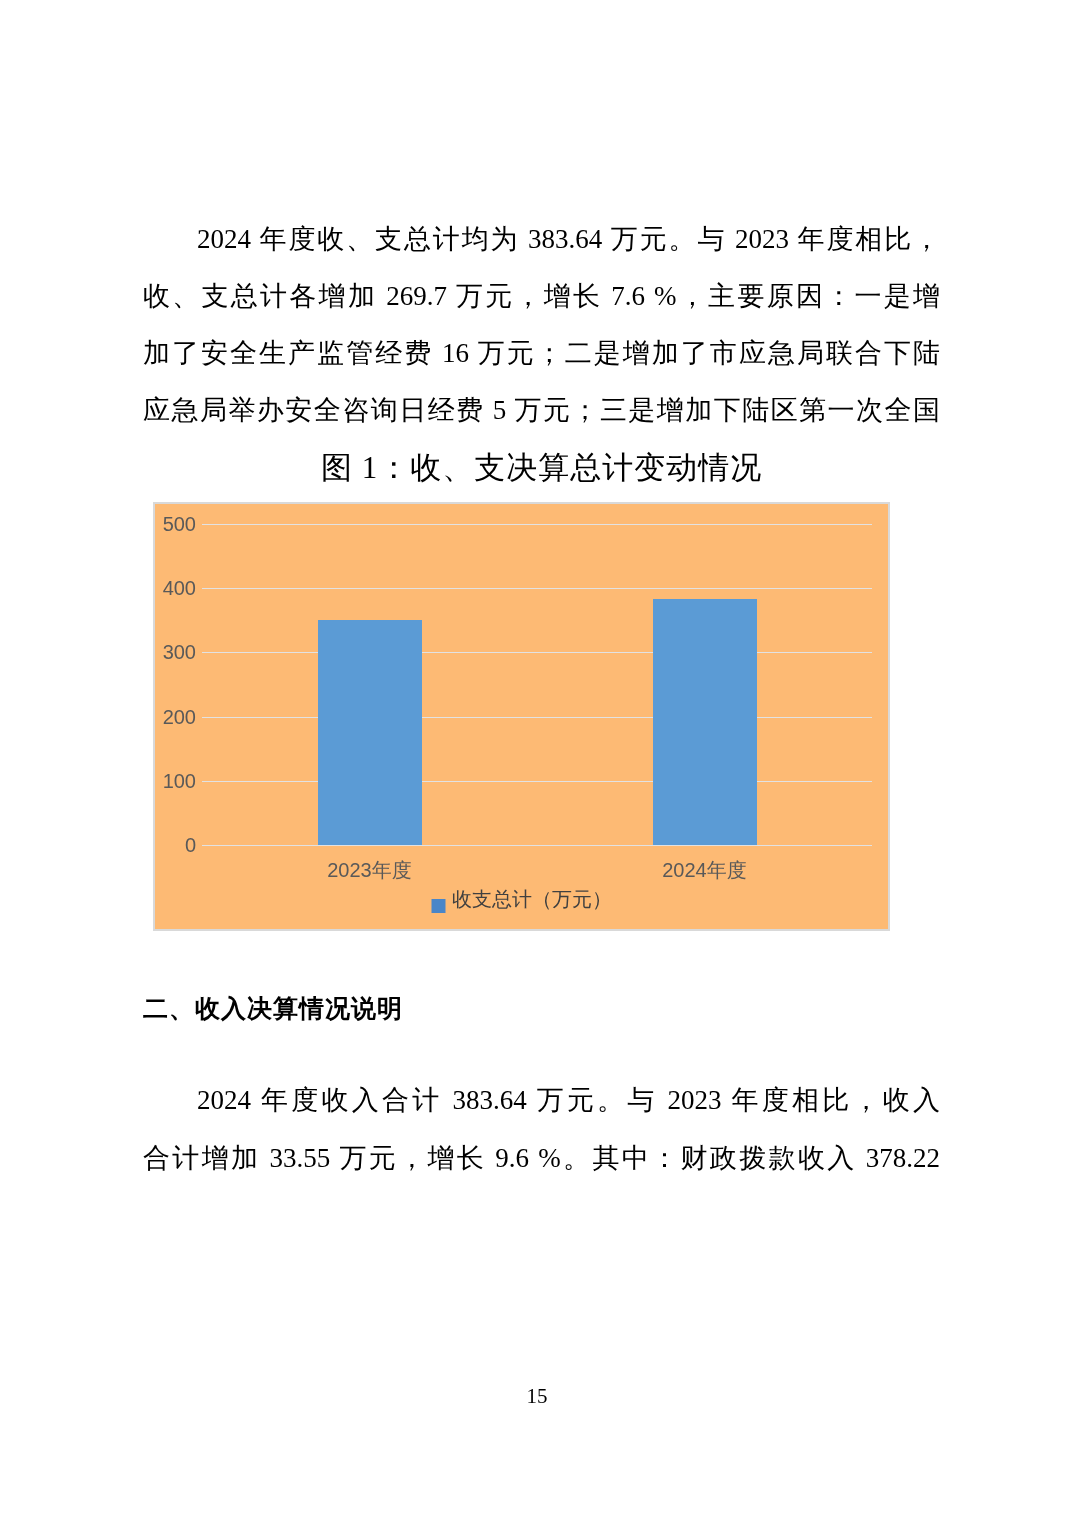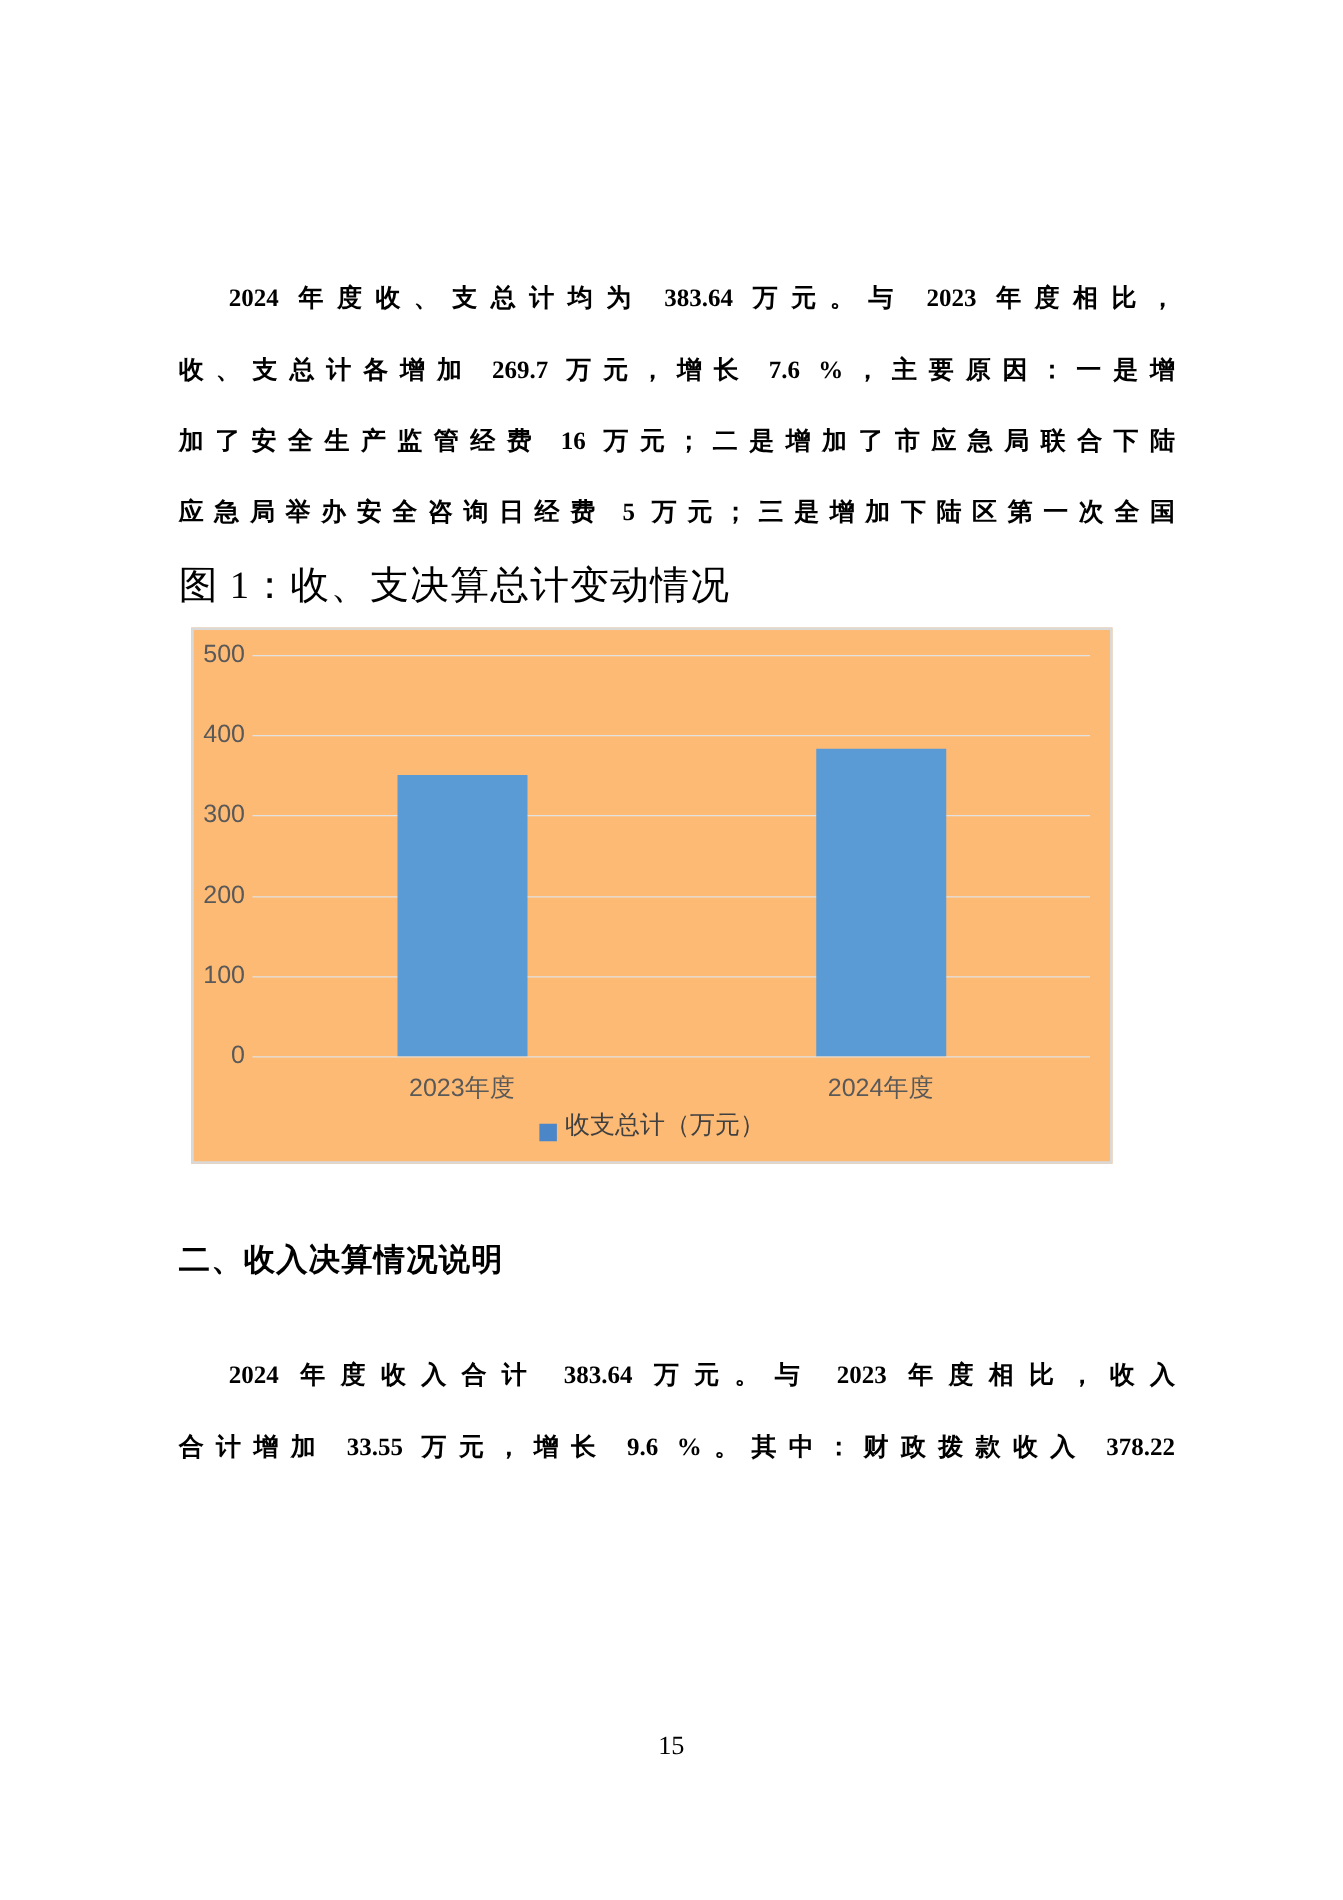--- a/index.html
+++ b/index.html
@@ -19,32 +19,31 @@
   }
   .h2 {
     font-family: "Liberation Sans", "DejaVu Sans", sans-serif;
     font-size: 25px; font-weight: bold; line-height: 38px;
     margin-top: 58px; letter-spacing: 1px;
   }
 
   .para { margin-top: 14px; }
   .para2 { margin-top: 44px; }
   .ln {
-    font-size: 20px; line-height: 57px;
+    font-size: 27px; line-height: 57px;
     text-align: justify; text-align-last: justify;
     text-justify: inter-character;
     white-space: normal;
-    font-weight: bold;
   }
   .para2 .ln { line-height: 58px; }
   .ln.first { text-indent: 2em; }
   .ln.last { text-align-last: auto; }
 
   .fig-caption {
-    font-size: 31px; line-height: 57px; text-align: left;
+    font-size: 31px; line-height: 57px; text-align: center;
     margin-top: 0px; letter-spacing: 1px;
   }
 
   
   .chart-box {
     position: relative;
     margin-top: 6px; margin-left: 10px;
     width: 737px; height: 429px;
     border: 2px solid #d9d9d9;
     background: #fdba74;

